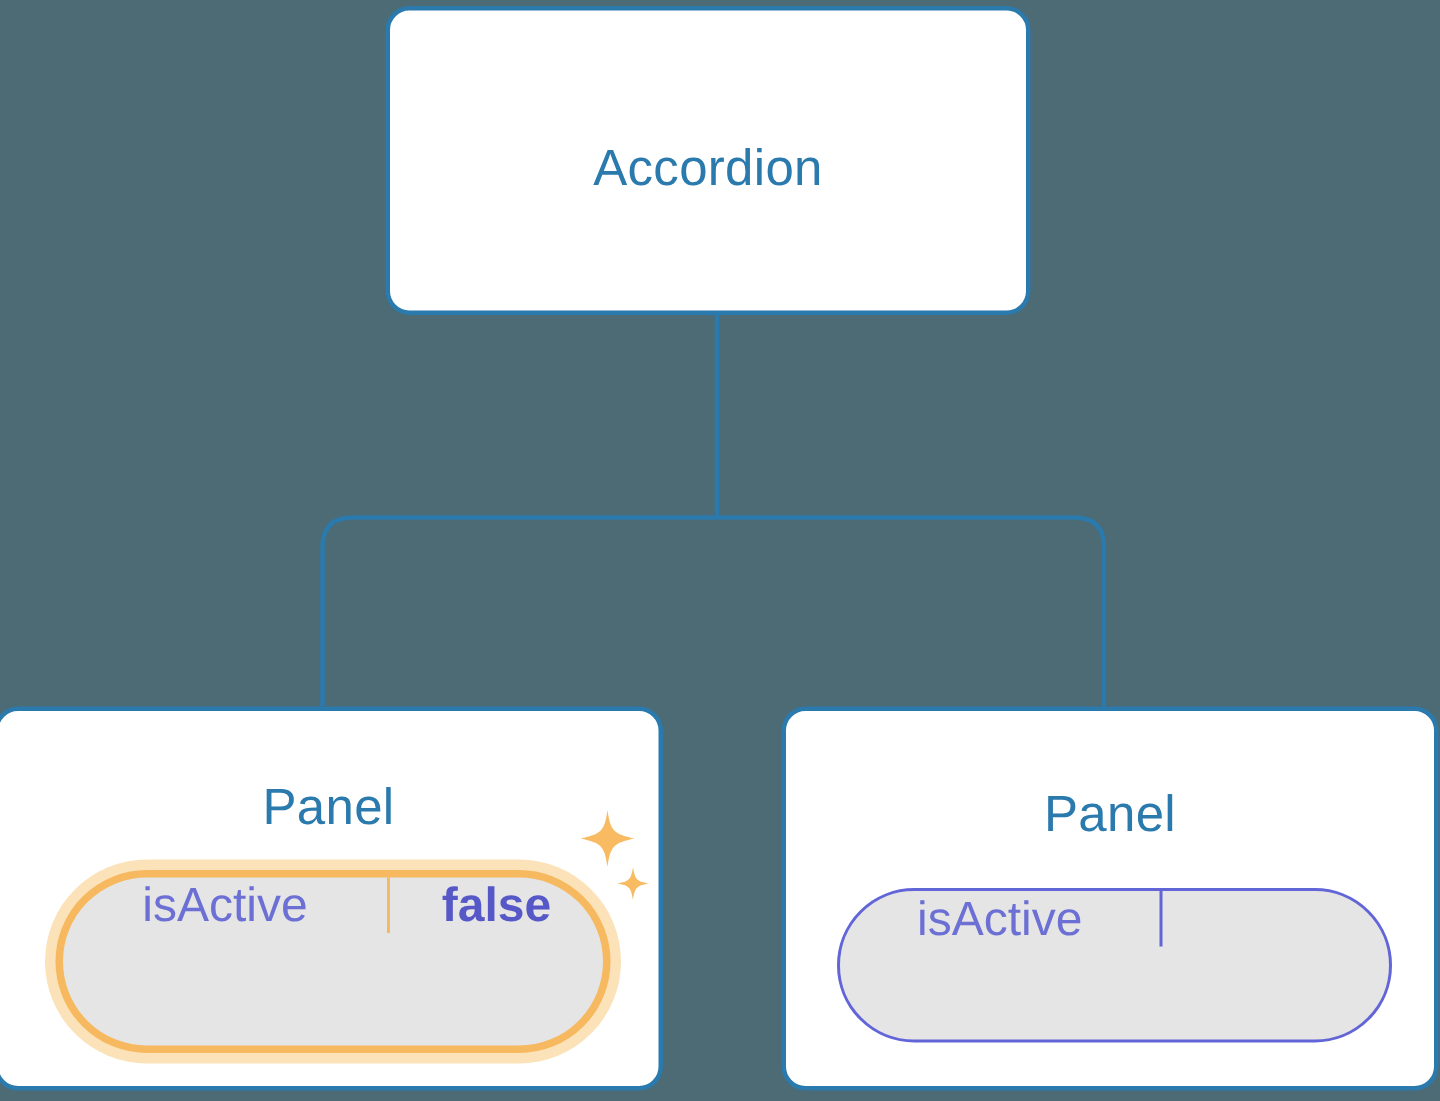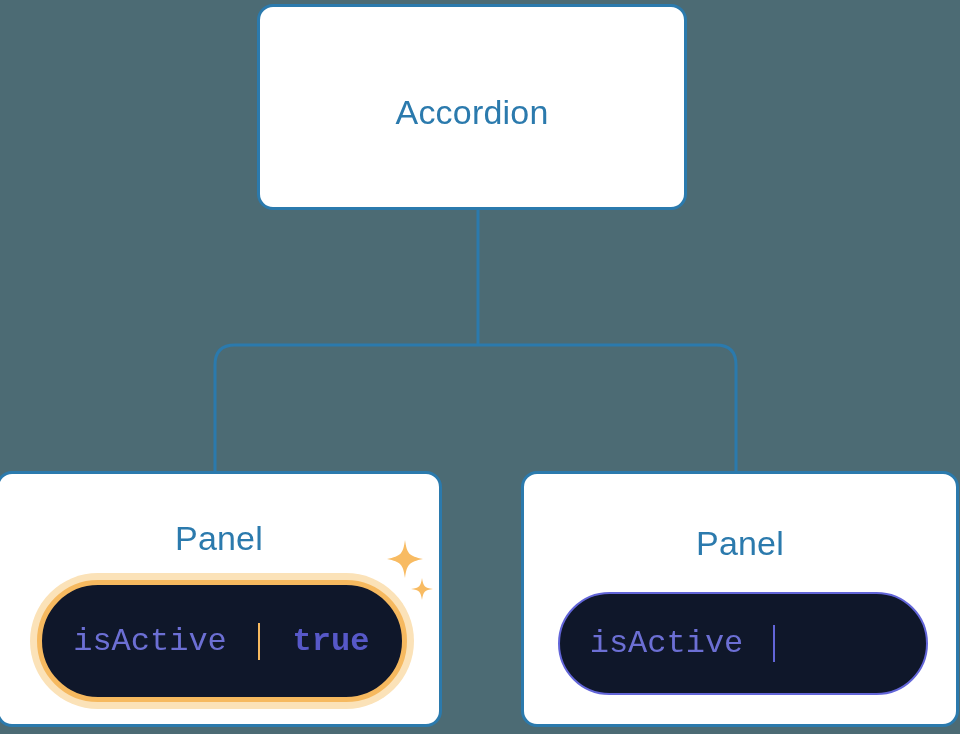--- a/index.html
+++ b/index.html
@@ -68,24 +68,23 @@
     white-space: nowrap;
   }
   .node-card.root .node-title { top: 86px; }
   .node-card.panel-left .node-title { top: 45px; }
   .node-card.panel-right .node-title { top: 50px; }
 
   
   .prop-pill {
     position: absolute;
     display: flex;
-    align-items: center;
+    align-items: flex-start;
     box-sizing: border-box;
-    background: #0f172a;
-    font-family: Liberation Mono, monospace;
+    background: #e5e5e5;
   }
   .prop-pill .pill-key,
   .prop-pill .pill-value {
     display: flex;
     align-items: center;
     justify-content: center;
     box-sizing: border-box;
     white-space: nowrap;
   }
 
@@ -168,21 +167,21 @@
   <div class="node-card root">
     <div class="node-title">Accordion</div>
   </div>
 
   <div class="node-card panel-left">
     <div class="node-title">Panel</div>
 
     <div class="prop-pill-wrap">
       <div class="prop-pill highlight">
         <div class="pill-key">isActive</div>
-        <div class="pill-value">true</div>
+        <div class="pill-value">false</div>
       </div>
     </div>
   </div>
 
   <svg class="sparkle-group" viewBox="0 0 64 72" width="64" height="72" fill="none">
     <path d="M27 2 C29 16 31 18 45 21 C31 24 29 26 27 40 C25 26 23 24 9 21 C23 18 25 16 27 2 Z" fill="#f8bb62"></path>
     <path d="M44 40 C45.3 48.5 46.5 49.7 55 51 C46.5 52.3 45.3 53.5 44 62 C42.7 53.5 41.5 52.3 33 51 C41.5 49.7 42.7 48.5 44 40 Z" fill="#f8bb62"></path>
   </svg>
 
   <div class="node-card panel-right">

